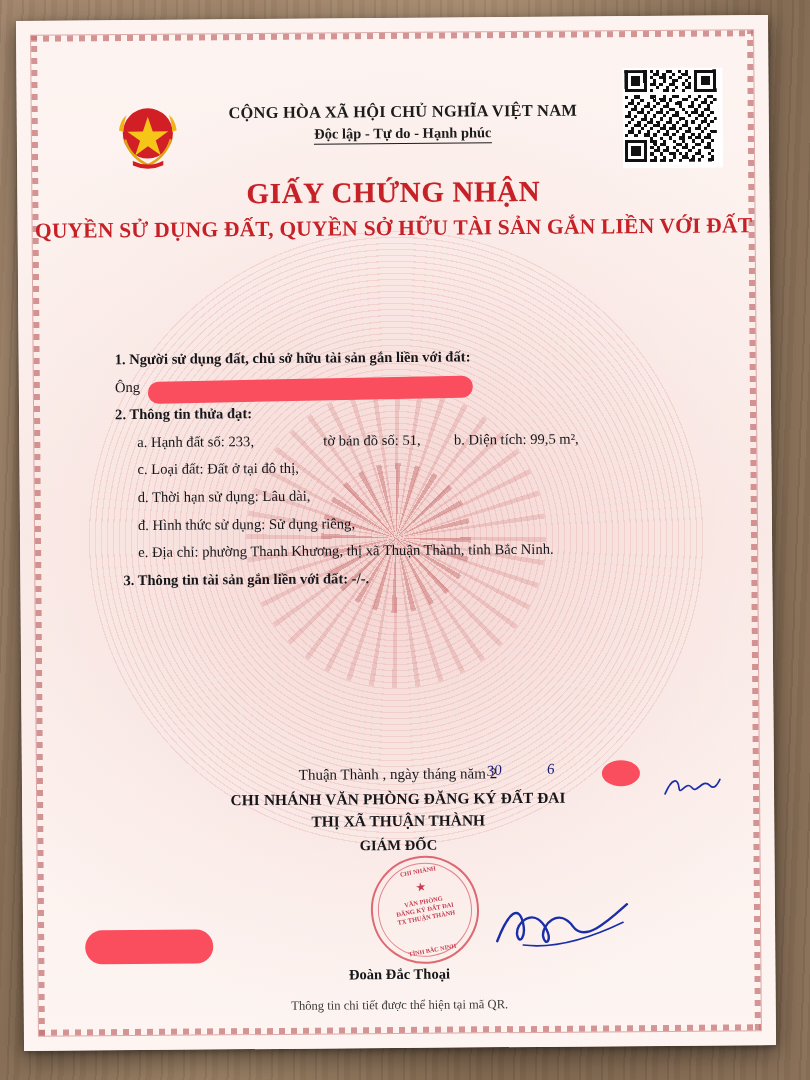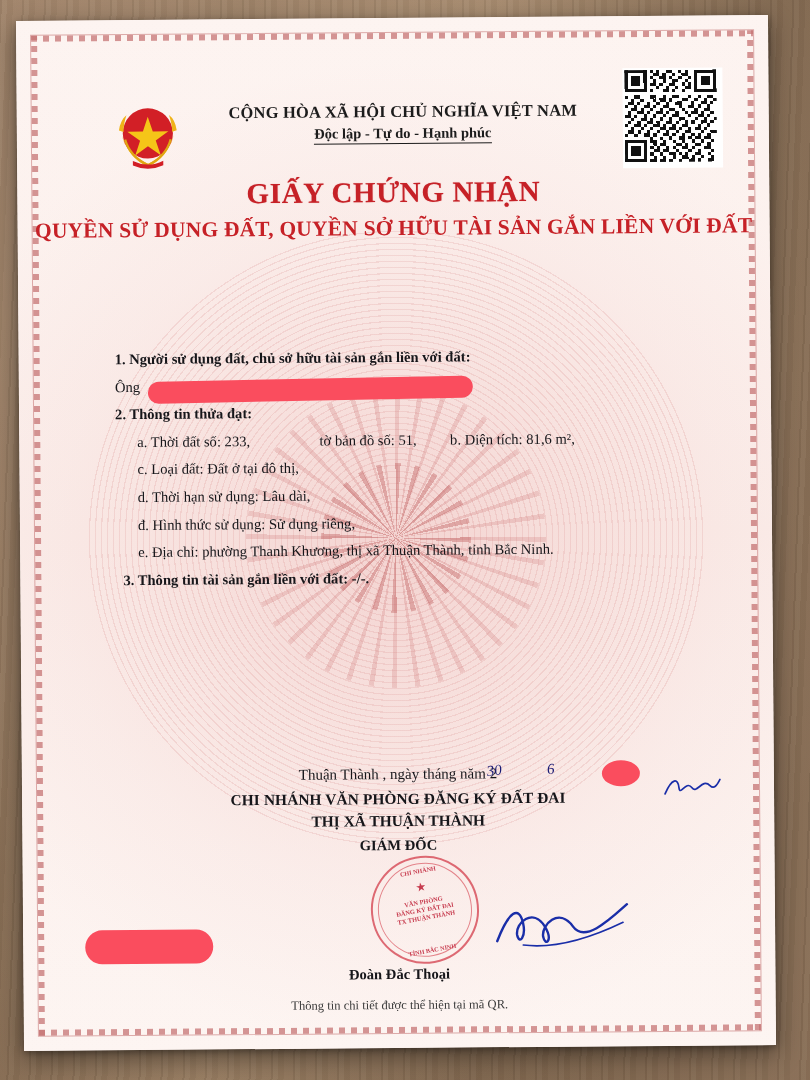--- a/index.html
+++ b/index.html
@@ -431,25 +431,25 @@
     <div class="t2">QUYỀN SỬ DỤNG ĐẤT, QUYỀN SỞ HỮU TÀI SẢN GẮN LIỀN VỚI ĐẤT</div>
   </div>
 
   <div id="content">
     <div class="row bold">1. Người sử dụng đất, chủ sở hữu tài sản gắn liền với đất:</div>
     <div class="row">
       <span>Ông </span>
     </div>
     <div class="row bold">2. Thông tin thửa đạt:</div>
     <div class="row indent2">
-      <span>a. Thời đất số: 233,</span>
+      <span>a. Hạnh đất số: 233,</span>
       <span class="gap-a"></span>
       <span>tờ bản đồ số: 51,</span>
       <span class="gap-a" style="width:26px"></span>
-      <span>b. Diện tích: 81,6 m²,</span>
+      <span>b. Diện tích: 99,5 m²,</span>
     </div>
     <div class="row indent2">c. Loại đất: Đất ở tại đô thị,</div>
     <div class="row indent2">d. Thời hạn sử dụng: Lâu dài,</div>
     <div class="row indent2">đ. Hình thức sử dụng: Sử dụng riêng,</div>
     <div class="row indent2">e. Địa chỉ: phường Thanh Khương, thị xã Thuận Thành, tỉnh Bắc Ninh.</div>
     <div class="row bold indent1">3. Thông tin tài sản gắn liền với đất: -/-.</div>
   </div>
 
   <div id="signblock">
     <div class="line-date">Thuận Thành , ngày     tháng     năm 2</div>

